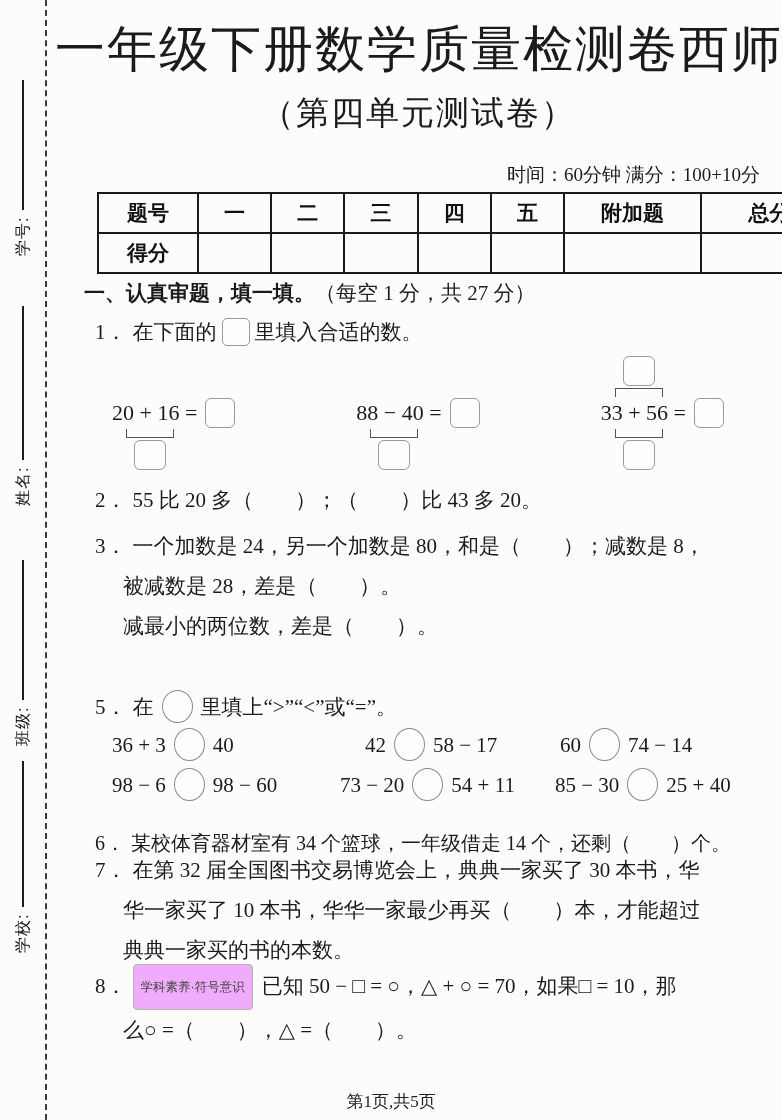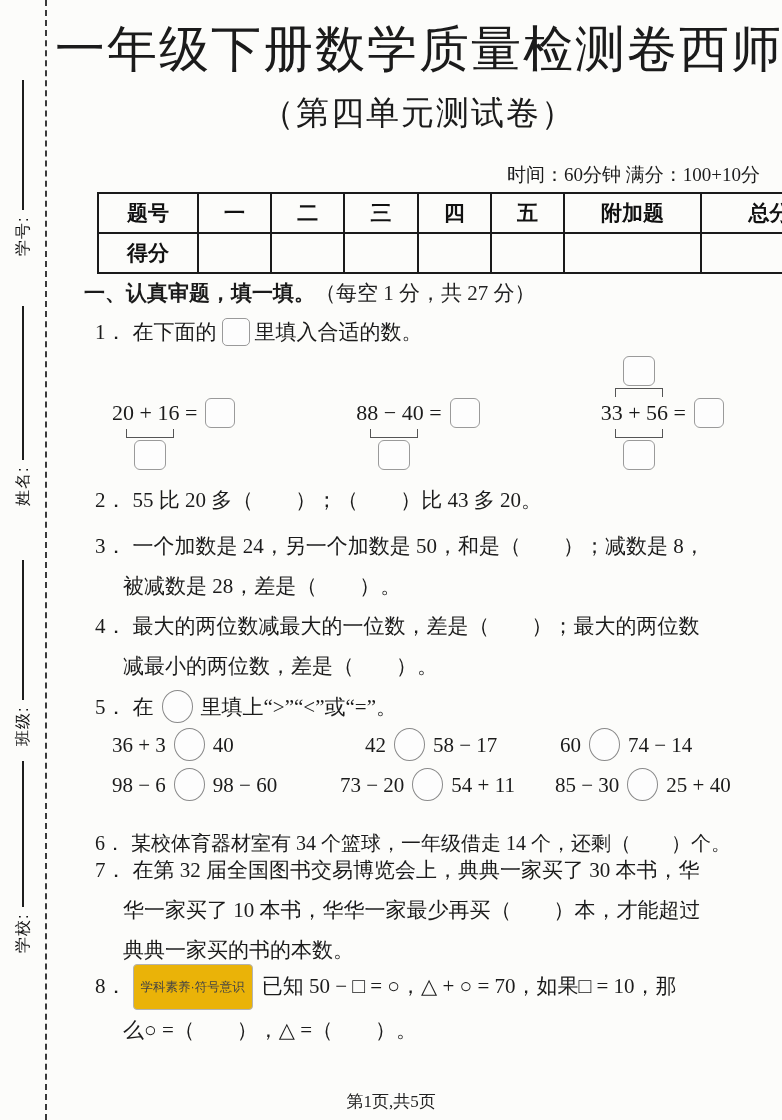--- a/index.html
+++ b/index.html
@@ -113,21 +113,21 @@
   
   .q5-row { position:absolute; left:57px; width:660px; height:36px; }
   #q5-row1 { top:728px; }
   #q5-row2 { top:768px; }
   .q5-cell { position:absolute; top:0; font-size:21px; white-space:nowrap; }
 
   
   .badge {
     display:inline-block; font-family:Liberation Sans, sans-serif;
     font-size:12.5px; color:#444; border:1.5px solid #b3b3b3; border-radius:4px;
-    padding:2px 7px; margin-right:9px; vertical-align:2px; background:#eab308;
+    padding:2px 7px; margin-right:9px; vertical-align:2px; background:#f0abfc;
   }
 
   .page-footer {
     position:absolute; top:1090px; left:0; width:782px;
     text-align:center; font-size:17px; color:#222;
   }
 </style>
 </head>
 <body>
 
@@ -247,26 +247,25 @@
     </div>
 
 
   </div>
 
   <div class="q" style="top:486px;">
     <span class="qnum">2．</span><span>55 比 20 多（　　）；（　　）比 43 多 20。</span>
   </div>
 
   <div class="q" style="top:526px;">
-    <div class="qline"><span class="qnum">3．</span><span>一个加数是 24，另一个加数是 50，和是（　　）；减数是 8，</span></div>
+    <div class="qline"><span class="qnum">3．</span><span>一个加数是 24，另一个加数是 80，和是（　　）；减数是 8，</span></div>
     <div class="qline indent">被减数是 28，差是（　　）。</div>
   </div>
 
   <div class="q" style="top:606px;">
-    <div class="qline"><span class="qnum">4．</span><span>最大的两位数减最大的一位数，差是（　　）；最大的两位数</span></div>
     <div class="qline indent">减最小的两位数，差是（　　）。</div>
   </div>
 
   <div class="q" style="top:690px;">
     <span class="qnum">5．</span><span>在</span><span class="cmp-circle"></span><span>里填上“&gt;”“&lt;”或“=”。</span>
   </div>
 
   <div class="q5-row" id="q5-row1">
     <span class="q5-cell" style="left:0;"><span>36 + 3</span><span class="cmp-circle"></span><span>40</span></span>
     <span class="q5-cell" style="left:253px;"><span>42</span><span class="cmp-circle"></span><span>58 − 17</span></span>

